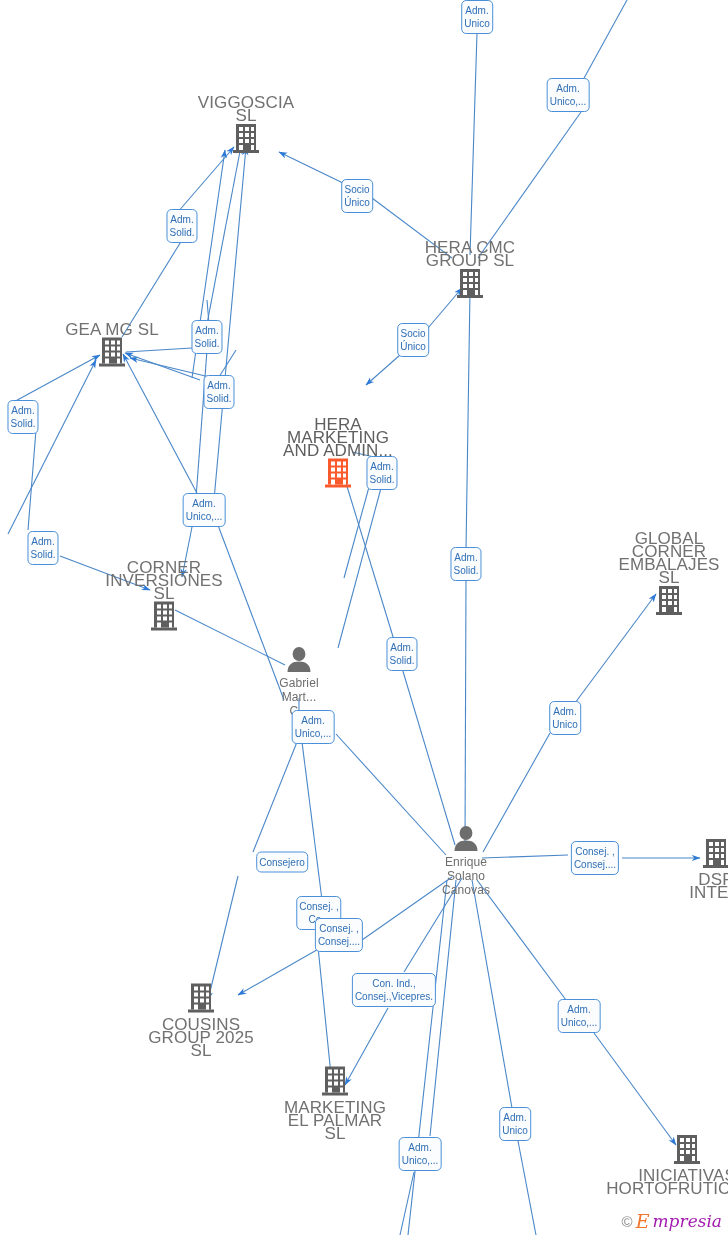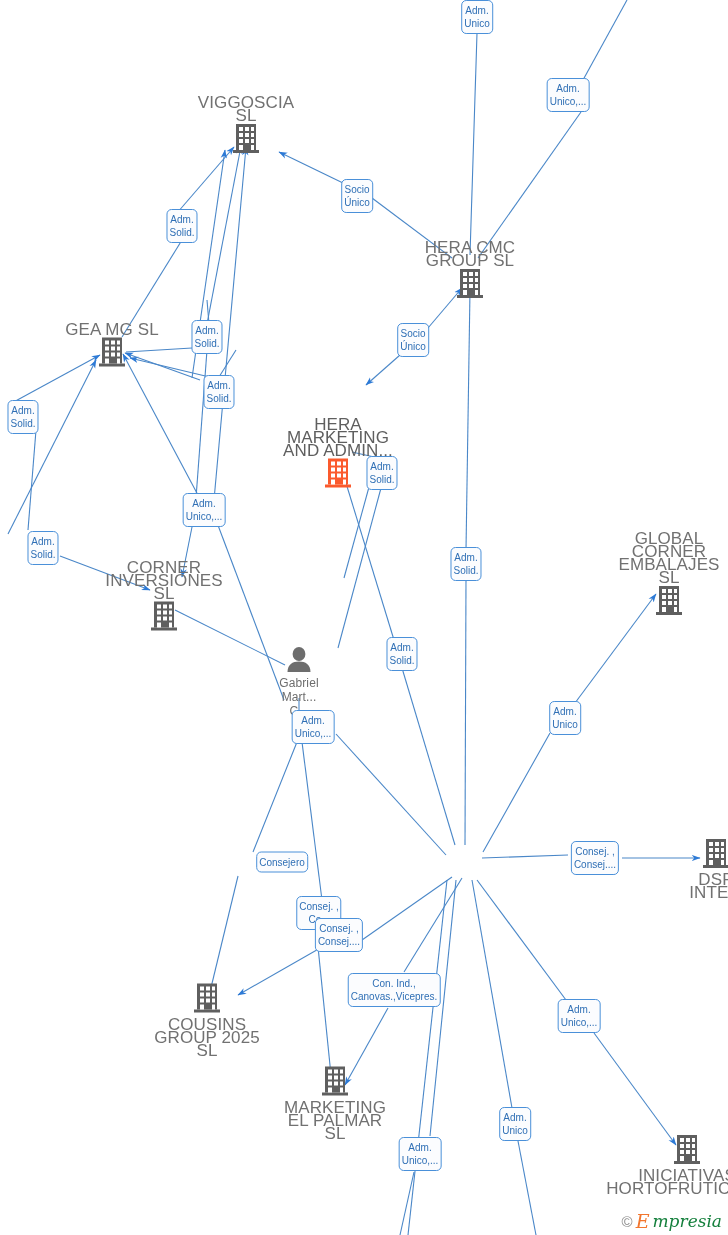--- a/index.html
+++ b/index.html
@@ -15,21 +15,21 @@
   .node .glyph{display:block;}
 
   .label{position:absolute;transform:translate(-50%,-50%);
          border:1px solid #4a90d9;border-radius:5px;background:#fbfcfe;
          color:#2f6fb5;font-size:10px;line-height:13px;text-align:center;
          padding:3px 2px;white-space:pre-line;box-sizing:border-box;}
 
   .watermark{position:absolute;right:6px;bottom:4px;display:flex;align-items:center;gap:3px;}
   .wm-c{font-size:15px;color:#8b8b8b;}
   .wm-e{font-family:"DejaVu Serif",serif;font-style:italic;font-size:19px;color:#f2762e;line-height:1;}
-  .wm-rest{font-family:"DejaVu Serif",serif;font-style:italic;font-size:17px;color:#15803d;line-height:1;}
+  .wm-rest{font-family:"DejaVu Serif",serif;font-style:italic;font-size:17px;color:#a21caf;line-height:1;}
 </style>
 </head>
 <body>
 
 <div id="stage">
 
   <svg class="edges" viewBox="0 0 728 1235" xmlns="http://www.w3.org/2000/svg">
     <defs>
       <marker id="ah" markerWidth="9" markerHeight="9" refX="7.5" refY="3.2" orient="auto" markerUnits="strokeWidth">
         <path d="M0,0.3 L8,3.2 L0,6.1 L2.3,3.2 Z" fill="#2d7ad6"></path>
@@ -267,22 +267,35 @@
         <ellipse cx="14" cy="8" rx="6.4" ry="7"></ellipse>
         <path d="M2.5,26 C2.5,18.5 7.5,15.5 14,15.5 C20.5,15.5 25.5,18.5 25.5,26 Z"></path>
       </g>
         </svg>
     </span>
     <div class="caption">Gabriel
 Mart...
 C...</div>
   </div>
 
-
-  <div class="node company" style="left:207px;top:1019px;">
+  <div class="node person" style="left:466px;top:861px;">
+    <span class="glyph">
+      <svg width="28" height="26" viewBox="0 0 28 26">
+          <g fill="#6d6d6d">
+        <ellipse cx="14" cy="8" rx="6.4" ry="7"></ellipse>
+        <path d="M2.5,26 C2.5,18.5 7.5,15.5 14,15.5 C20.5,15.5 25.5,18.5 25.5,26 Z"></path>
+      </g>
+        </svg>
+    </span>
+    <div class="caption">Enrique
+Solano
+Canovas</div>
+  </div>
+
+  <div class="node company" style="left:201px;top:1019px;">
     <span class="glyph">
       <svg width="30" height="32" viewBox="0 0 30 32">
           <g fill="#5f5f5f">
         <rect x="5" y="2" width="20" height="26"></rect>
             <rect x="2" y="28" width="26" height="3"></rect>
         <g fill="#fff">
               <rect x="8" y="5" width="4" height="4"></rect>
               <rect x="14" y="5" width="4" height="4"></rect>
               <rect x="20" y="5" width="3" height="4"></rect>
         <rect x="8" y="11" width="4" height="4"></rect>
@@ -410,21 +423,21 @@
   <div class="label" style="left:313px;top:727px;">Adm.
 Unico,...</div>
   <div class="label" style="left:595px;top:858px;">Consej. ,
 Consej....</div>
   <div class="label" style="left:243px;top:862px;margin-left:39px;">Consejero</div>
   <div class="label" style="left:319px;top:913px;">Consej. ,
 Co...</div>
   <div class="label" style="left:339px;top:935px;">Consej. ,
 Consej....</div>
   <div class="label" style="left:394px;top:990px;">Con.  Ind.,
-Canovas.,Vicepres.</div>
+Consej.,Vicepres.</div>
   <div class="label" style="left:579px;top:1016px;">Adm.
 Unico,...</div>
   <div class="label" style="left:515px;top:1124px;">Adm.
 Unico</div>
   <div class="label" style="left:420px;top:1154px;">Adm.
 Unico,...</div>
 
   <div class="watermark">
     <span class="wm-c">©</span>
     <span class="wm-e">E</span>

